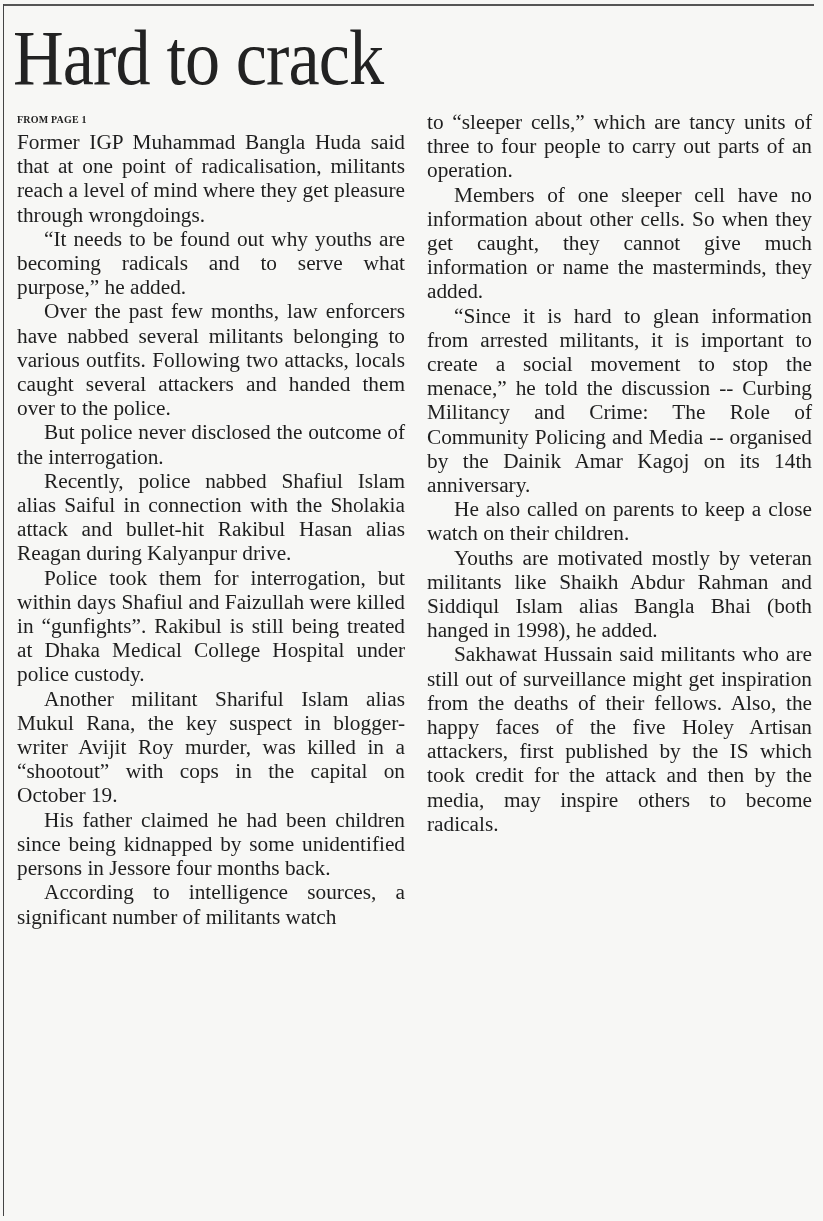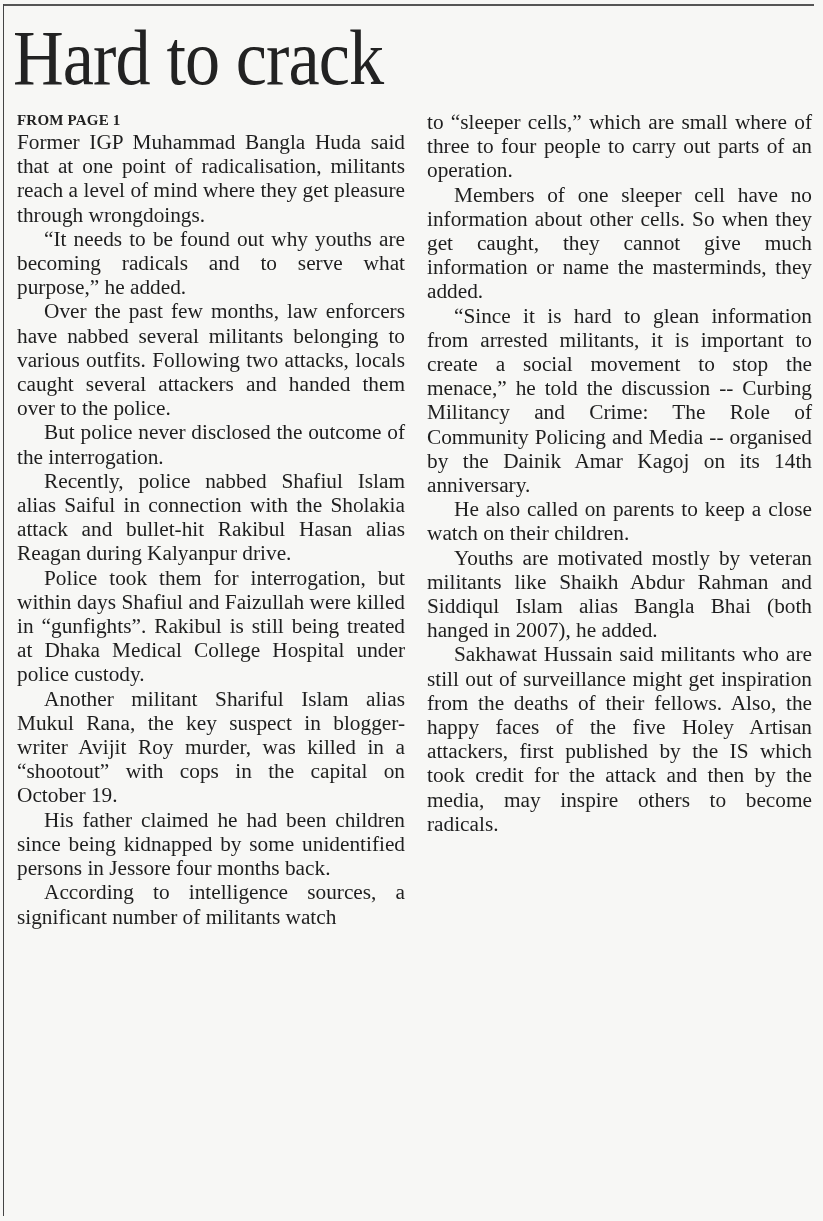--- a/index.html
+++ b/index.html
@@ -54,21 +54,21 @@
       font-size: 21.3px;
       line-height: 24.2px;
       text-align: justify;
       hyphens: manual;
     }
     .col-left { left: 17px; }
     .col-right { left: 427px; width: 385px; }
     .kicker {
       font-family: "Liberation Serif", "DejaVu Serif", serif;
       font-weight: bold;
-      font-size: 15px;
+      font-size: 10px;
       line-height: 20px;
       letter-spacing: 0.2px;
       color: #222;
       margin: 0;
     }
     .col p {
       margin: 0;
       text-indent: 27px;
     }
     .col p.no-indent {
@@ -90,19 +90,19 @@
   <p>Over the past few months, law enforcers have nabbed several mili­tants belonging to various outfits. Following two attacks, locals caught several attackers and handed them over to the police.</p>
   <p>But police never disclosed the out­come of the interrogation.</p>
   <p>Recently, police nabbed Shafiul Islam alias Saiful in connection with the Sholakia attack and bullet-hit Rakibul Hasan alias Reagan during Kalyanpur drive.</p>
   <p>Police took them for interrogation, but within days Shafiul and Faizullah were killed in “gunfights”. Rakibul is still being treated at Dhaka Medical College Hospital under police custody.</p>
   <p>Another militant Shariful Islam alias Mukul Rana, the key suspect in blogger-writer Avijit Roy murder, was killed in a “shootout” with cops in the capital on October 19.</p>
   <p>His father claimed he had been children since being kidnapped by some unidentified persons in Jessore four months back.</p>
   <p>According to intelligence sources, a significant number of militants watch</p>
 </div>
 
 <div class="col col-right">
-  <p class="no-indent">to “sleeper cells,” which are small where of three to four people to carry out parts of an operation.</p>
+  <p class="no-indent">to “sleeper cells,” which are tancy units of three to four people to carry out parts of an operation.</p>
   <p>Members of one sleeper cell have no information about other cells. So when they get caught, they cannot give much information or name the mas­terminds, they added.</p>
   <p>“Since it is hard to glean informa­tion from arrested militants, it is important to create a social movement to stop the menace,” he told the discus­sion -- Curbing Militancy and Crime: The Role of Community Policing and Media -- organised by the Dainik Amar Kagoj on its 14th anniversary.</p>
   <p>He also called on parents to keep a close watch on their children.</p>
-  <p>Youths are motivated mostly by vet­eran militants like Shaikh Abdur Rahman and Siddiqul Islam alias Bangla Bhai (both hanged in 2007), he added.</p>
+  <p>Youths are motivated mostly by vet­eran militants like Shaikh Abdur Rahman and Siddiqul Islam alias Bangla Bhai (both hanged in 1998), he added.</p>
   <p>Sakhawat Hussain said militants who are still out of surveillance might get inspiration from the deaths of their fellows. Also, the happy faces of the five Holey Artisan attackers, first pub­lished by the IS which took credit for the attack and then by the media, may inspire others to become radicals.</p>
 </div>
 
 </body></html>

